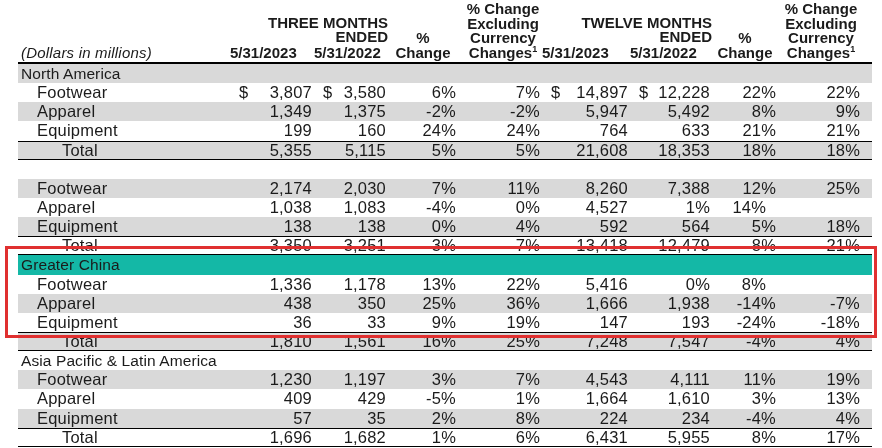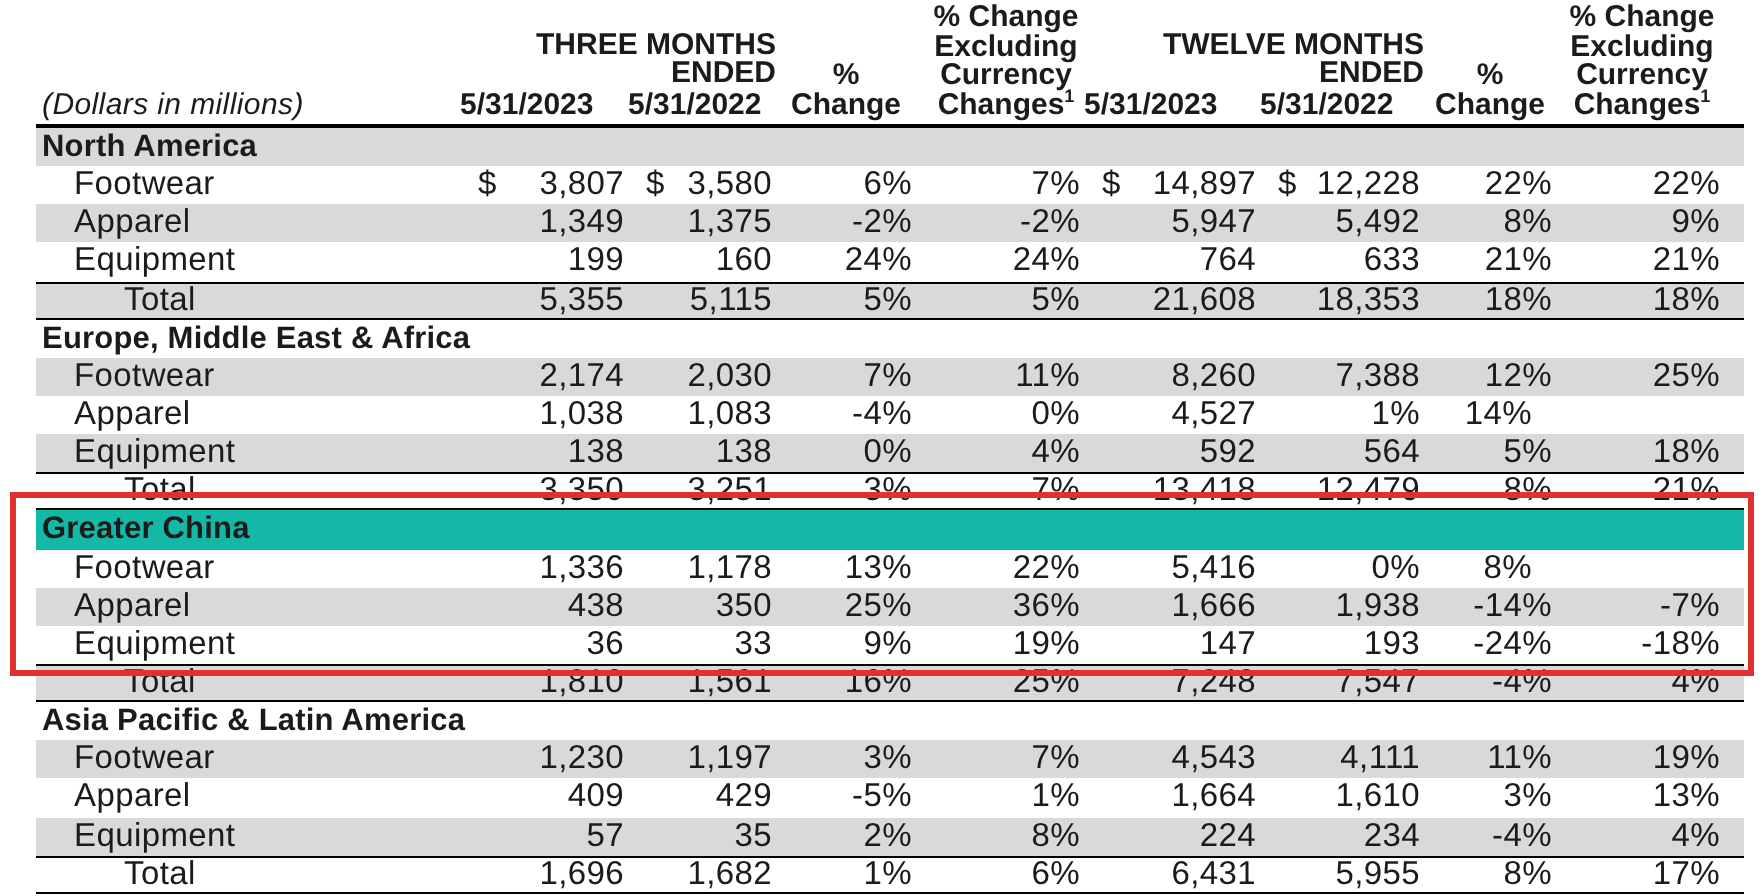--- a/index.html
+++ b/index.html
@@ -26,21 +26,21 @@
   sup{font-size:9px;line-height:0;}
 
   
   .trow{display:grid;grid-template-columns:212px 84px 74px 70px 84px 88px 82px 66px 94px;
         height:19.15px;line-height:19.1px;font-size:16.5px;letter-spacing:0.2px;box-sizing:border-box;}
   .trow.total{border-top:1.5px solid #000;border-bottom:1.5px solid #000;line-height:16px;}
   .cell{white-space:nowrap;overflow:visible;}
   .cell.num{display:flex;justify-content:flex-end;padding-right:2px;}
   .cell.num.last{padding-right:12px;}
   .dollar{margin-right:auto;padding-left:9px;}
-  .label.section{font-weight:bold;padding-left:3px;font-size:15.5px;letter-spacing:0.1px;}
+  .label.section{font-weight:normal;padding-left:3px;font-size:15.5px;letter-spacing:0.1px;}
   .label.item{padding-left:19px;}
   .label.total{padding-left:44px;}
 
   
   .highlight-box{position:absolute;left:5px;top:246px;width:872px;height:92px;
                  border:3px solid #e03030;box-sizing:border-box;z-index:5;pointer-events:none;}
 </style>
 </head>
 <body>
 
@@ -217,21 +217,20 @@
             <span>18,353</span>
           </div>
           <div class="cell num">
             <span>18%</span>
           </div>
           <div class="cell num last">
             <span>18%</span>
           </div>
         </div>
         <div class="trow section">
-          <div class="cell label section">Europe, Middle East &amp; Africa</div>
           <div class="cell num"></div>
           <div class="cell num"></div>
           <div class="cell num"></div>
           <div class="cell num"></div>
           <div class="cell num"></div>
           <div class="cell num"></div>
           <div class="cell num"></div>
           <div class="cell num last"></div>
         </div>
         <div class="trow item shade" style="background: rgb(217, 217, 217);">

